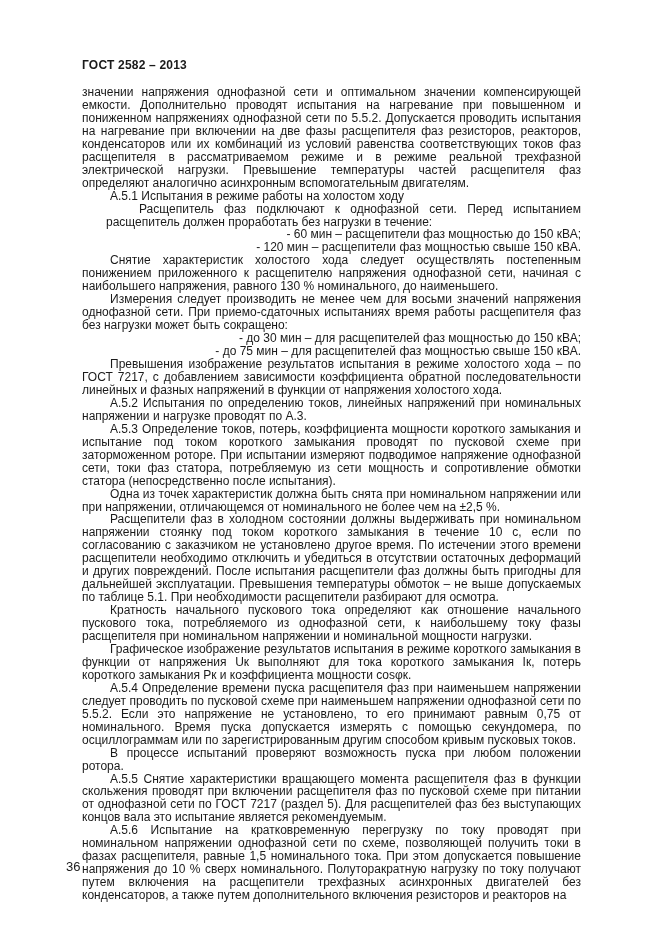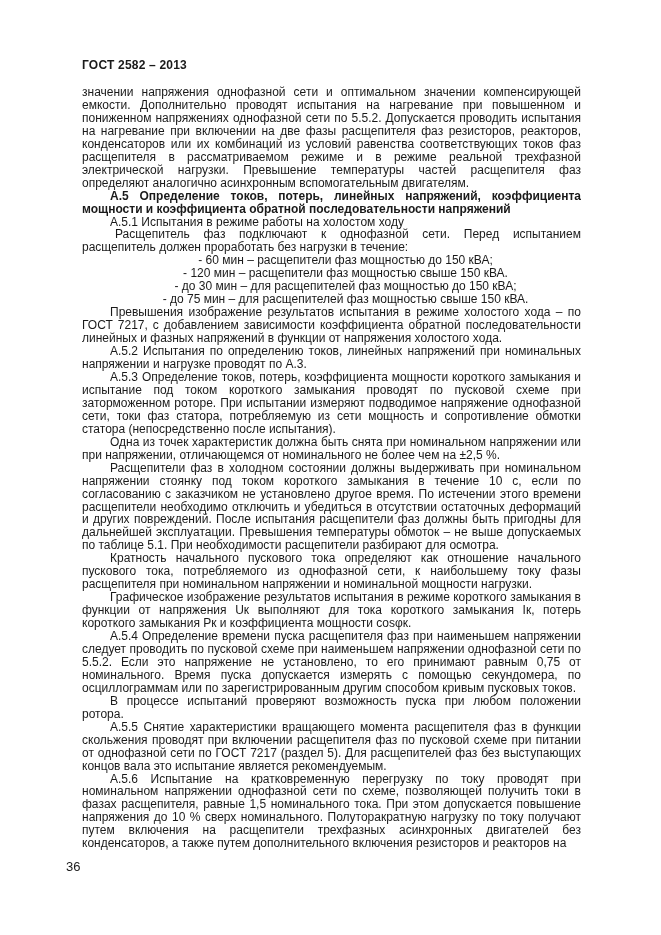--- a/index.html
+++ b/index.html
@@ -35,49 +35,51 @@
   .doc-body p {
     margin: 0;
     padding: 0;
     text-align: justify;
   }
   .doc-body p.indent {
     text-indent: 28px;
   }
   .doc-body p.indent2 {
     text-indent: 33px;
+    margin-left: 24px;
   }
   .doc-body p.no-indent {
     text-indent: 0;
   }
   .doc-body p.heading {
     font-weight: bold;
   }
   .doc-body p.list-item {
-    text-align: center;
+    text-align: right;
   }
   .page-number {
     position: absolute;
     left: 66px;
     top: 859px;
     font-size: 13px;
   }
 </style>
 </head>
 <body>
 
 <div class="doc-header">ГОСТ 2582 – 2013</div>
 
 <main class="doc-body">
     <p class="paragraph no-indent">значении напряжения однофазной сети и оптимальном значении компенсирующей емкости. Дополнительно проводят испытания на нагревание при повышенном и пониженном напряжениях однофазной сети по 5.5.2. Допускается проводить испытания на нагревание при включении на две фазы расщепителя фаз резисторов, реакторов, конденсаторов или их комбинаций из условий равенства соответствующих токов фаз расщепителя в рассматриваемом режиме и в режиме реальной трехфазной электрической нагрузки. Превышение температуры частей расщепителя фаз определяют аналогично асинхронным вспомогательным двигателям.</p>
-    <p class="heading indent">А.5 Определение токов, потерь, линейных напряжений, коэффициента мощности и коэффициента обратной последовательности напряжений</p>
     <p class="paragraph indent">А.5.1 Испытания в режиме работы на холостом ходу</p>
     <p class="paragraph indent2">Расщепитель фаз подключают к однофазной сети. Перед испытанием расщепитель должен проработать без нагрузки в течение:</p>
     <p class="list-item indent">- 60 мин – расщепители фаз мощностью до 150 кВА;</p>
     <p class="list-item indent">- 120 мин – расщепители фаз мощностью свыше 150 кВА.</p>
+    <p class="paragraph indent">Снятие характеристик холостого хода следует осуществлять постепенным понижением приложенного к расщепителю напряжения однофазной сети, начиная с наибольшего напряжения, равного 130 % номинального, до наименьшего.</p>
+    <p class="paragraph indent">Измерения следует производить не менее чем для восьми значений напряжения однофазной сети. При приемо-сдаточных испытаниях время работы расщепителя фаз без нагрузки может быть сокращено:</p>
     <p class="list-item indent">- до 30 мин – для расщепителей фаз мощностью до 150 кВА;</p>
     <p class="list-item indent">- до 75 мин – для расщепителей фаз мощностью свыше 150 кВА.</p>
     <p class="paragraph indent">Превышения изображение результатов испытания в режиме холостого хода – по ГОСТ 7217, с добавлением зависимости коэффициента обратной последовательности линейных и фазных напряжений в функции от напряжения холостого хода.</p>
     <p class="paragraph indent">А.5.2 Испытания по определению токов, линейных напряжений при номинальных напряжении и нагрузке проводят по А.3.</p>
     <p class="paragraph indent">А.5.3 Определение токов, потерь, коэффициента мощности короткого замыкания и испытание под током короткого замыкания проводят по пусковой схеме при заторможенном роторе. При испытании измеряют подводимое напряжение однофазной сети, токи фаз статора, потребляемую из сети мощность и сопротивление обмотки статора (непосредственно после испытания).</p>
     <p class="paragraph indent">Одна из точек характеристик должна быть снята при номинальном напряжении или при напряжении, отличающемся от номинального не более чем на ±2,5 %.</p>
     <p class="paragraph indent">Расщепители фаз в холодном состоянии должны выдерживать при номинальном напряжении стоянку под током короткого замыкания в течение 10 с, если по согласованию с заказчиком не установлено другое время. По истечении этого времени расщепители необходимо отключить и убедиться в отсутствии остаточных деформаций и других повреждений. После испытания расщепители фаз должны быть пригодны для дальнейшей эксплуатации. Превышения температуры обмоток – не выше допускаемых по таблице 5.1. При необходимости расщепители разбирают для осмотра.</p>
     <p class="paragraph indent">Кратность начального пускового тока определяют как отношение начального пускового тока, потребляемого из однофазной сети, к наибольшему току фазы расщепителя при номинальном напряжении и номинальной мощности нагрузки.</p>
     <p class="paragraph indent">Графическое изображение результатов испытания в режиме короткого замыкания в функции от напряжения Uк выполняют для тока короткого замыкания Iк, потерь короткого замыкания Pк и коэффициента мощности cosφк.</p>
     <p class="paragraph indent">А.5.4 Определение времени пуска расщепителя фаз при наименьшем напряжении следует проводить по пусковой схеме при наименьшем напряжении однофазной сети по 5.5.2. Если это напряжение не установлено, то его принимают равным 0,75 от номинального. Время пуска допускается измерять с помощью секундомера, по осциллограммам или по зарегистрированным другим способом кривым пусковых токов.</p>

